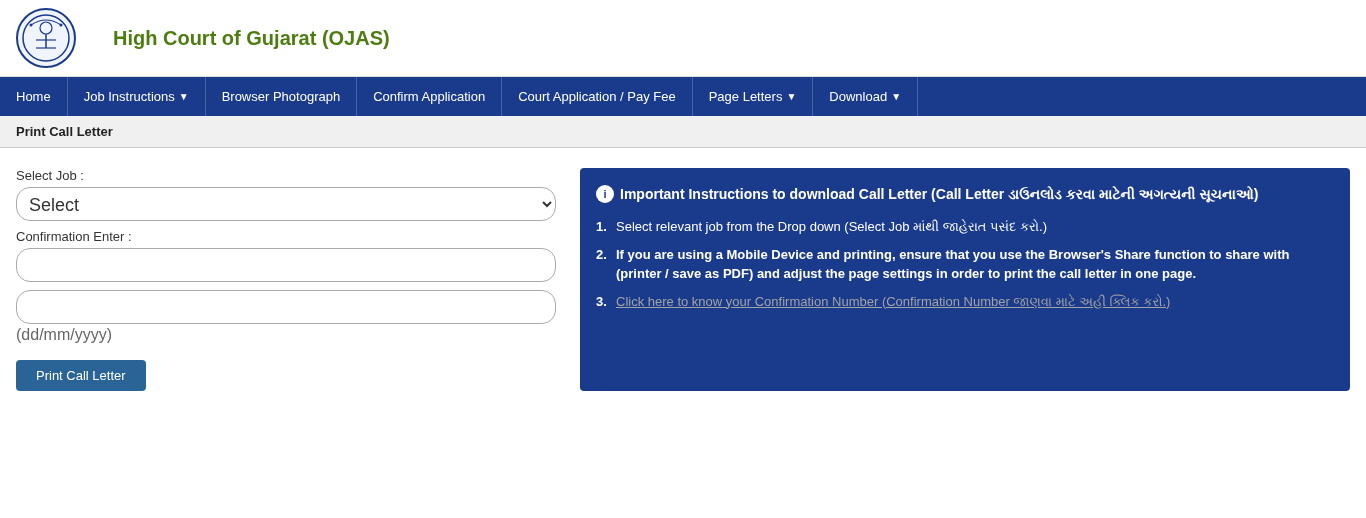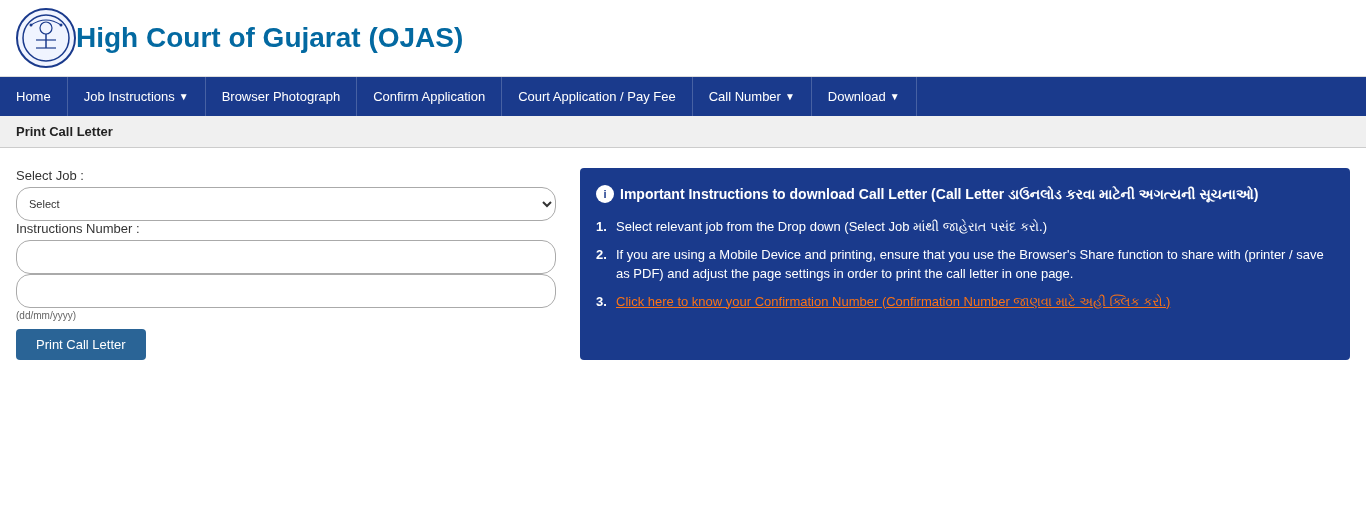--- a/index.html
+++ b/index.html
@@ -1,57 +1,57 @@
 <!DOCTYPE html>
 <html><head>
   <meta charset="utf-8">
   <style>
     * { margin: 0; padding: 0; box-sizing: border-box; }
     body { font-family: Arial, sans-serif; font-size: 13px; background: #fff; }
 
     
     .header { display: flex; align-items: center; padding: 8px 16px; background: #fff; border-bottom: 1px solid #ddd; }
-    .header-title { font-size: 28px; font-weight: bold; color: #0369a1; }
+    .header-title { font-size: 20px; font-weight: bold; color: #4d7c0f; margin-left: 37px; }
 
     
     .navbar { background: #1a3a8c; display: flex; align-items: center; }
     .nav-item { color: #fff; padding: 12px 16px; cursor: pointer; font-size: 13px; font-weight: 500; white-space: nowrap; border-right: 1px solid rgba(255,255,255,0.2); display: flex; align-items: center; gap: 4px; }
     .nav-arrow { font-size: 10px; }
 
     
     .page-title-bar { background: #f0f0f0; padding: 8px 16px; border-bottom: 1px solid #ccc; }
     .page-title { font-size: 13px; font-weight: bold; color: #222; }
 
     
     .main-content { display: flex; gap: 24px; padding: 20px 16px; }
 
     
     .form-section { flex: 0 0 540px; }
-    .form-group { margin-bottom: 0; }
+    .form-group { margin-bottom: 8px; }
     .form-label { font-size: 13px; color: #333; margin-bottom: 4px; display: block; }
-    .form-control { width: 100%; padding: 6px 8px; border: 1px solid #aaa; border-radius: 14px; font-size: 11px; color: #333; background: #fff; }
+    .form-control { width: 100%; padding: 6px 8px; border: 1px solid #aaa; border-radius: 14px; font-size: 18px; color: #333; background: #fff; }
     select.form-control { height: 34px; cursor: pointer; }
     input.form-control { height: 34px; }
-    .hint-text { font-size: 10px; color: #666; margin-top: 2px; }
+    .hint-text { font-size: 16px; color: #666; margin-top: 2px; }
     .btn-print { background: #2a6496; color: #fff; border: none; padding: 8px 20px; font-size: 13px; border-radius: 4px; cursor: pointer; margin-top: 8px; }
 
     
     .instructions-box { flex: 1; background: #1a3a8c; color: #fff; padding: 16px; border-radius: 4px; font-size: 13px; line-height: 1.5; }
     .instructions-title { font-size: 14px; font-weight: bold; margin-bottom: 12px; display: flex; align-items: flex-start; gap: 6px; }
     .info-icon { display: inline-flex; align-items: center; justify-content: center; background: #fff; color: #1a3a8c; border-radius: 50%; width: 18px; height: 18px; font-size: 11px; font-weight: bold; flex-shrink: 0; margin-top: 1px; }
     .instructions-list { padding-left: 0; list-style: none; }
     .instructions-list li { margin-bottom: 8px; padding-left: 20px; position: relative; }
     .instructions-list li::before { position: absolute; left: 0; font-weight: bold; }
     .instructions-list li:nth-child(1)::before { content: "1."; }
     .instructions-list li:nth-child(2)::before { content: "2."; }
     .instructions-list li:nth-child(3)::before { content: "3."; }
     .instructions-list li:nth-child(4)::before { content: "4."; }
     .instructions-list li:nth-child(5)::before { content: "5."; }
-    .link-text { color: #f97316; text-decoration: underline; cursor: pointer; }
-    .bold-text { font-weight: normal; text-align: center; }
+    .link-text { color: #a3a3a3; text-decoration: underline; cursor: pointer; }
+    .bold-text { font-weight: bold; text-align: center; }
 
     
     .logo-circle { width: 60px; height: 60px; border-radius: 50%; border: 2px solid #1a3a8c; display: flex; align-items: center; justify-content: center; background: #f0f4ff; }
   </style>
 </head>
 <body>
 
 <div class="header">
   <div class="logo-circle">
     <svg width="50" height="50" viewBox="0 0 50 50">
@@ -80,21 +80,21 @@
   <div class="nav-item">
     <span>Browser Photograph</span>
   </div>
   <div class="nav-item">
     <span>Confirm Application</span>
   </div>
   <div class="nav-item">
     <span>Court Application / Pay Fee</span>
   </div>
   <div class="nav-item">
-    <span>Call Number</span>
+    <span>Page Letters</span>
     <span class="nav-arrow">▼</span>
   </div>
   <div class="nav-item">
     <span>Download</span>
     <span class="nav-arrow">▼</span>
   </div>
 </nav>
 
 <div class="page-title-bar">
   <span class="page-title">Print Call Letter</span>
@@ -105,21 +105,21 @@
   <div class="form-section">
 
     <div class="form-group">
       <label class="form-label">Select Job :</label>
       <select class="form-control">
         <option>Select</option>
       </select>
     </div>
 
     <div class="form-group">
-      <label class="form-label">Instructions Number :</label>
+      <label class="form-label">Confirmation Enter :</label>
       <input type="text" class="form-control" style="">
     </div>
 
     <div class="form-group">
       <input type="text" class="form-control" style="">
       <div class="hint-text">(dd/mm/yyyy)</div>
     </div>
 
     <button class="btn-print">Print Call Letter</button>
 

